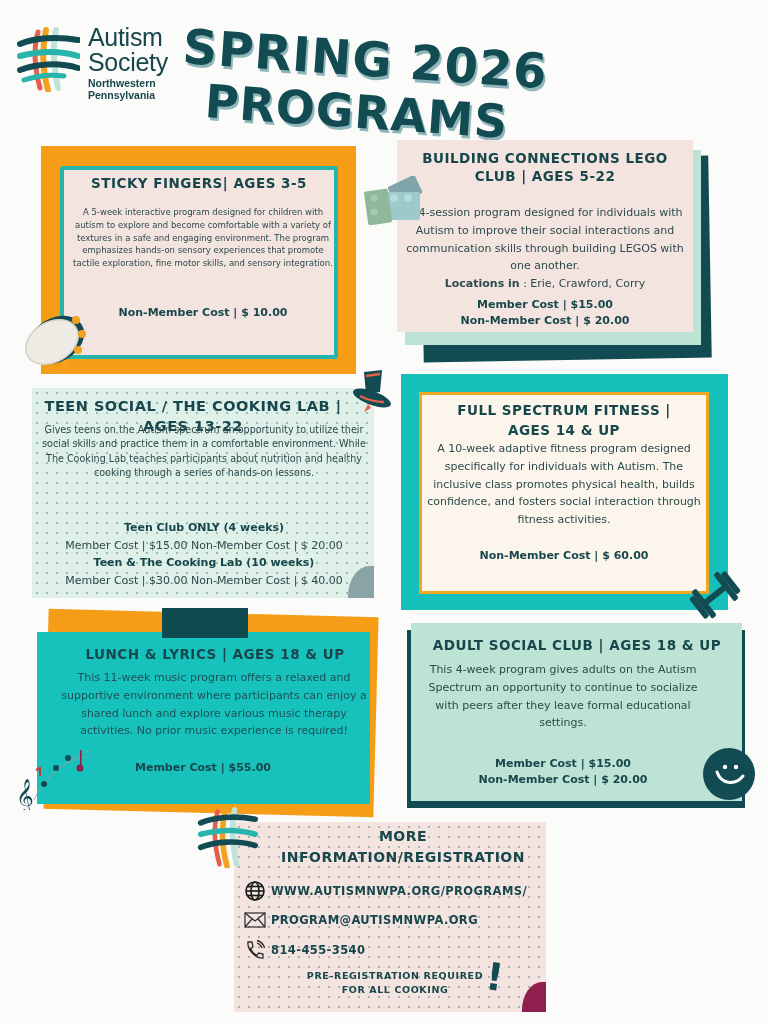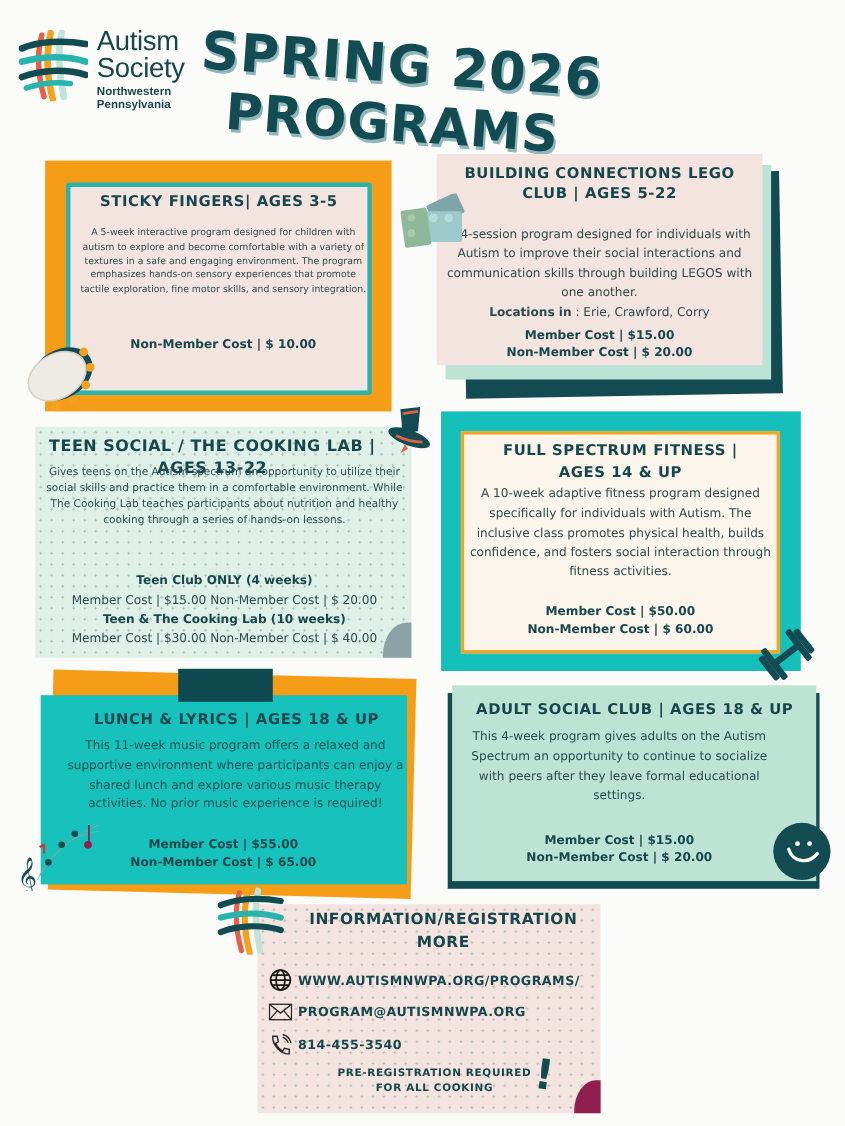--- a/index.html
+++ b/index.html
@@ -196,21 +196,20 @@
 </div>
 
 <div class="abs fit-back"></div>
 <div class="abs fit-front"></div>
 <div class="abs card-title fit-title">
   <div>FULL SPECTRUM FITNESS |</div>
   <div>AGES 14 &amp; UP</div>
 </div>
 <div class="abs card-desc fit-desc">A 10-week adaptive fitness program designed specifically for individuals with Autism. The inclusive class promotes physical health, builds confidence, and fosters social interaction through fitness activities.</div>
 <div class="abs cost fit-cost">
-  <div>Member Cost | $50.00</div>
   <div>Non-Member Cost | $ 60.00</div>
 </div>
 <div class="abs" style="left:688px;top:570px;width:54px;height:50px;">
   <svg viewBox="0 0 54 50" width="54" height="50">
     <g transform="rotate(-38 27 25)" fill="#124b52">
       <rect x="14" y="22" width="26" height="6" rx="2"></rect>
       <rect x="4" y="12" width="6" height="26" rx="2"></rect>
       <rect x="10" y="8" width="6" height="34" rx="2"></rect>
       <rect x="38" y="8" width="6" height="34" rx="2"></rect>
       <rect x="44" y="12" width="6" height="26" rx="2"></rect>
@@ -218,21 +217,20 @@
   </svg>
 </div>
 
 <div class="abs lunch-orange"></div>
 <div class="abs lunch-front"></div>
 <div class="abs lunch-tape"></div>
 <div class="abs card-title lunch-title">LUNCH &amp; LYRICS | AGES 18 &amp; UP</div>
 <div class="abs card-desc lunch-desc">This 11-week music program offers a relaxed and supportive environment where participants can enjoy a shared lunch and explore various music therapy activities. No prior music experience is required!</div>
 <div class="abs cost lunch-cost">
   <div>Member Cost | $55.00</div>
-  <div>Non-Member Cost | $ 65.00</div>
 </div>
 <div class="abs" style="left:14px;top:740px;width:82px;height:70px;">
   <svg viewBox="0 0 82 70" width="82" height="70">
     <path d="M20 60 C30 40 50 20 76 10" stroke="#7aa7ab" stroke-width="0.8" fill="none"></path>
     <path d="M22 56 C32 36 52 18 76 16" stroke="#7aa7ab" stroke-width="0.8" fill="none"></path>
     <text x="2" y="66" font-size="30" fill="#124b52" font-family="DejaVu Sans, sans-serif">𝄞</text>
     <circle cx="30" cy="44" r="3" fill="#124b52"></circle>
       <circle cx="42" cy="28" r="3" fill="#124b52"></circle>
     <circle cx="54" cy="18" r="3" fill="#124b52"></circle>
       <circle cx="66" cy="28" r="3.5" fill="#8e1f4f"></circle>
@@ -262,22 +260,22 @@
   <svg viewBox="0 0 64 66" width="66" height="62">
     <path d="M22 6 C18 20 18 40 24 62" stroke="#e4604a" stroke-width="5" fill="none" stroke-linecap="round"></path>
     <path d="M30 4 C26 22 26 42 32 64" stroke="#f3a11f" stroke-width="6" fill="none" stroke-linecap="round"></path>
     <path d="M40 4 C36 22 38 42 42 62" stroke="#bfe3d6" stroke-width="6" fill="none" stroke-linecap="round"></path>
     <path d="M4 18 C18 12 40 10 62 14" stroke="#124b52" stroke-width="6" fill="none" stroke-linecap="round"></path>
     <path d="M4 30 C20 26 42 24 62 30" stroke="#27b4ad" stroke-width="6" fill="none" stroke-linecap="round"></path>
     <path d="M4 44 C20 38 42 36 62 42" stroke="#124b52" stroke-width="6" fill="none" stroke-linecap="round"></path>
   </svg>
 </div>
 <div class="abs card-title info-title">
+  <div>MORE</div>
   <div>INFORMATION/REGISTRATION</div>
-  <div>MORE</div>
 </div>
 <div class="abs info-row r1">
   <span class="ic">
     <svg viewBox="0 0 22 22" width="22" height="22" fill="none" stroke="#1a1a1a" stroke-width="1.6">
       <circle cx="11" cy="11" r="9"></circle>
         <ellipse cx="11" cy="11" rx="4" ry="9"></ellipse>
       <line x1="2" y1="11" x2="20" y2="11"></line>
         <line x1="3.5" y1="6.5" x2="18.5" y2="6.5"></line>
         <line x1="3.5" y1="15.5" x2="18.5" y2="15.5"></line>
     </svg>

